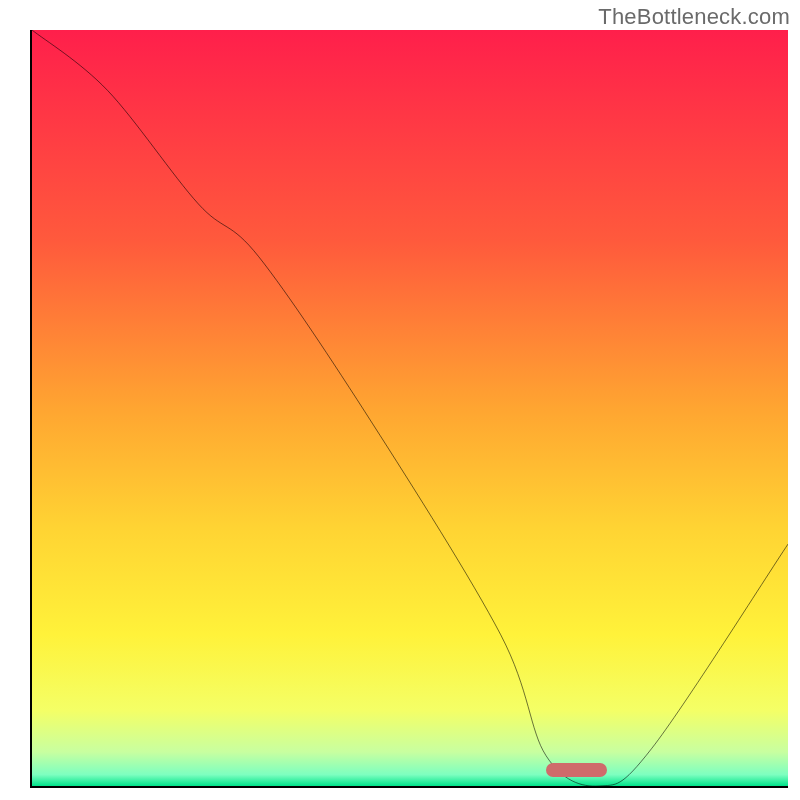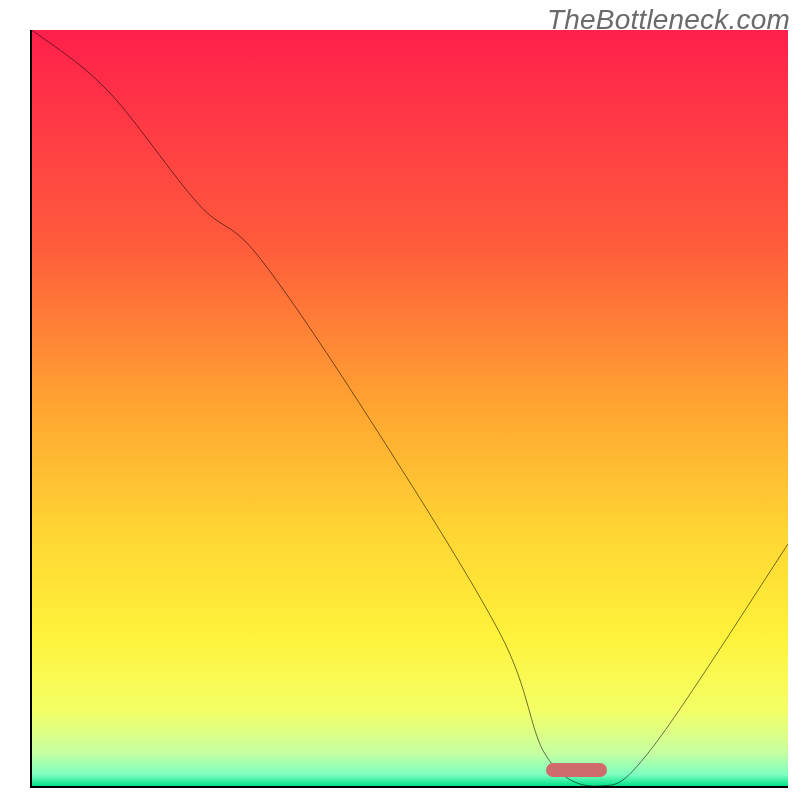--- a/index.html
+++ b/index.html
@@ -14,24 +14,23 @@
   .chart-wrap {
     position: relative;
     width: 800px;
     height: 800px;
   }
   .watermark {
     position: absolute;
     top: 4px;
     right: 10px;
     color: #6a6a6a;
-    font-size: 28px;
+    font-size: 22px;
     font-weight: 500;
     letter-spacing: 0.2px;
-    font-style: italic;
   }
   .plot-area {
     position: absolute;
     left: 30px;
     top: 30px;
     width: 758px;
     height: 758px;
     border-left: 2px solid #000;
     border-bottom: 2px solid #000;
     box-sizing: border-box;

